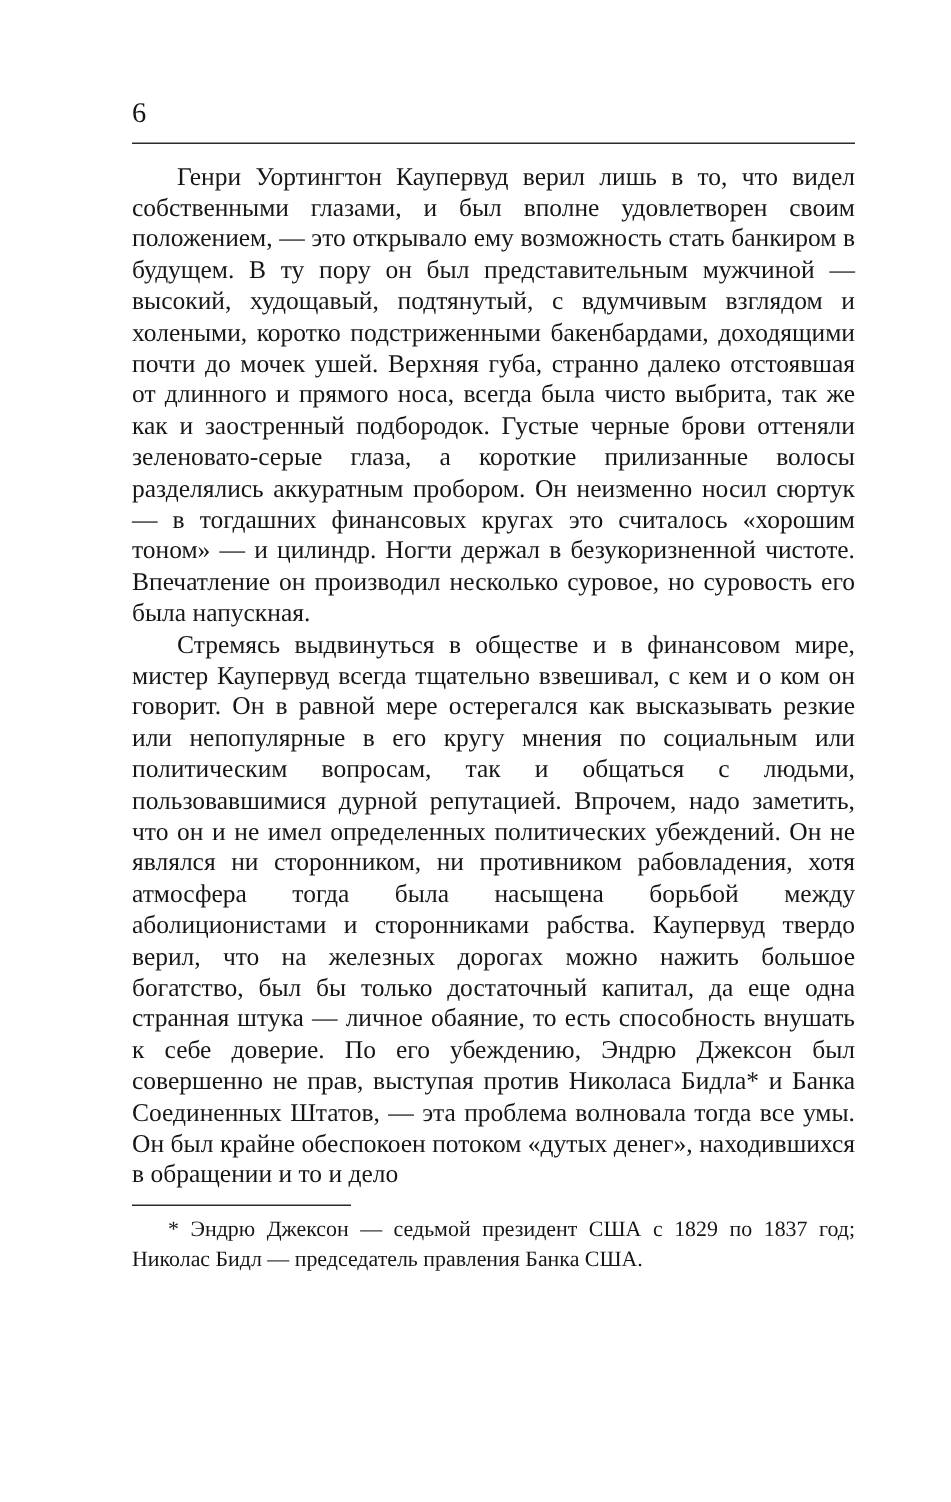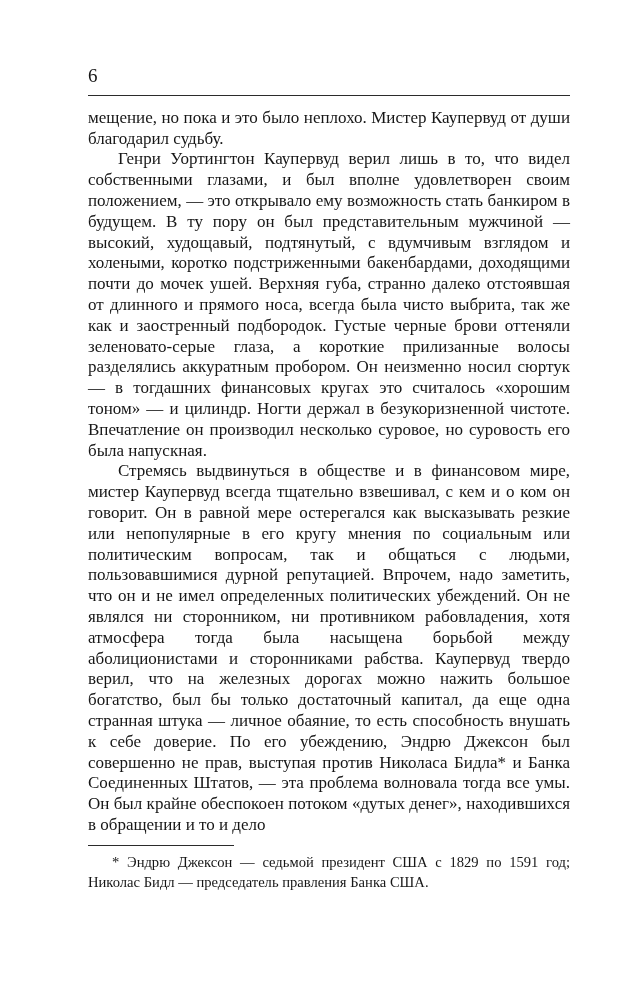--- a/index.html
+++ b/index.html
@@ -72,22 +72,21 @@
 
 <div class="page">
 
   <header class="page-header">
     <span class="page-number">6</span>
   </header>
 
   <div class="header-rule"></div>
 
   <main class="body-text">
-    <p class="para no-indent">мещение, но пока и это было неплохо. Мистер Каупервуд от души благодарил судьбу.</p>
     <p class="para">Генри Уортингтон Каупервуд верил лишь в то, что видел собственными глазами, и был вполне удовлетворен своим положением, — это открывало ему возможность стать банкиром в будущем. В ту пору он был представительным мужчиной — высокий, худощавый, подтянутый, с вдумчивым взглядом и холеными, коротко подстриженными бакенбардами, доходящими почти до мочек ушей. Верхняя губа, странно далеко отстоявшая от длинного и прямого носа, всегда была чисто выбрита, так же как и заостренный подбородок. Густые черные брови оттеняли зеленовато-серые глаза, а короткие прилизанные волосы разделялись аккуратным пробором. Он неизменно носил сюртук — в тогдашних финансовых кругах это считалось «хорошим тоном» — и цилиндр. Ногти держал в безукоризненной чистоте. Впечатление он производил несколько суровое, но суровость его была напускная.</p>
     <p class="para">Стремясь выдвинуться в обществе и в финансовом мире, мистер Каупервуд всегда тщательно взвешивал, с кем и о ком он говорит. Он в равной мере остерегался как высказывать резкие или непопулярные в его кругу мнения по социальным или политическим вопросам, так и общаться с людьми, пользовавшимися дурной репутацией. Впрочем, надо заметить, что он и не имел определенных политических убеждений. Он не являлся ни сторонником, ни противником рабовладения, хотя атмосфера тогда была насыщена борьбой между аболиционистами и сторонниками рабства. Каупервуд твердо верил, что на железных дорогах можно нажить большое богатство, был бы только достаточный капитал, да еще одна странная штука — личное обаяние, то есть способность внушать к себе доверие. По его убеждению, Эндрю Джексон был совершенно не прав, выступая против Николаса Бидла* и Банка Соединенных Штатов, — эта проблема волновала тогда все умы. Он был крайне обеспокоен потоком «дутых денег», находившихся в обращении и то и дело</p>
   </main>
 
   <div class="footnote-rule"></div>
 
-  <p class="footnote">* Эндрю Джексон — седьмой президент США с 1829 по 1591 год; Николас Бидл — председатель правления Банка США.</p>
+  <p class="footnote">* Эндрю Джексон — седьмой президент США с 1829 по 1837 год; Николас Бидл — председатель правления Банка США.</p>
 
 </div>
 
 </body></html>

